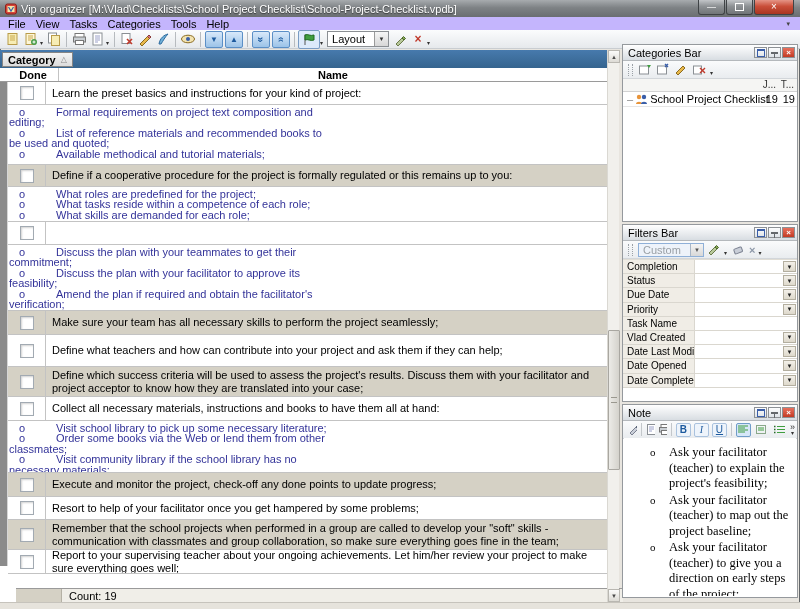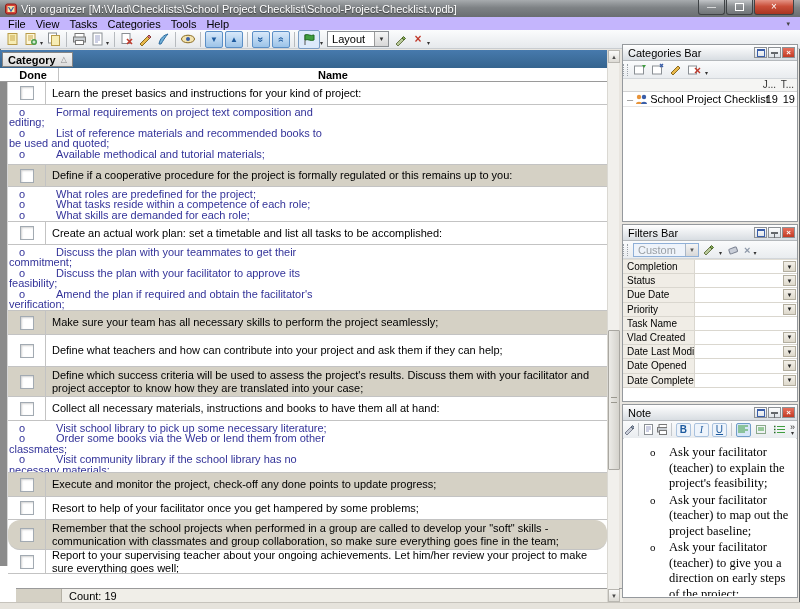--- a/index.html
+++ b/index.html
@@ -88,21 +88,21 @@
   .panel-title{height:15px;background:linear-gradient(#ffffff,#d8dde2);border-bottom:1px solid #b4b8bc;
     display:flex;align-items:center;padding:0 2px 0 5px;}
   .ptbtns{margin-left:auto;display:flex;gap:1px;}
   .ptb{width:13px;height:11px;border:1px solid #8d9195;background:linear-gradient(#fcfdfe,#dde2e7);
     display:flex;align-items:center;justify-content:center;box-sizing:border-box;}
   .ptb.close{background:linear-gradient(#e8705d,#c23a24);color:#fff;font-size:8px;font-weight:bold;}
   .restore-glyph{width:6px;height:5px;border:1px solid #3a5ea8;border-top-width:2px;}
   .pin-glyph{width:7px;height:2px;background:#63676b;position:relative;}
   .pin-glyph::after{content:"";position:absolute;left:3px;top:2px;width:1px;height:4px;background:#63676b;}
   .ptoolbar{height:17px;border-bottom:1px solid #d2d6da;background:linear-gradient(#fafbfc,#e9ecef);
-    display:flex;align-items:center;gap:3px;}
+    display:flex;align-items:center;gap:3px;padding-left:5px;}
   .pt-handle{width:3px;height:12px;border-left:1px dotted #9aa0a6;border-right:1px dotted #9aa0a6;margin-right:2px;}
   .cat-grid-header{height:12px;border-bottom:1px solid #d2d2d2;background:#f5f5f3;position:relative;font-size:10px;color:#333;}
   .cg1{position:absolute;right:21px;top:0;} .cg2{position:absolute;right:3px;top:0;}
   .cat-row{height:14px;display:flex;align-items:center;border-bottom:1px solid #e6e6e6;position:relative;}
   .tree-dash{color:#888;margin:0 2px 0 4px;}
   .cat-name{margin-left:2px;white-space:nowrap;overflow:hidden;}
   .cat-c1{position:absolute;right:19px;} .cat-c2{position:absolute;right:2px;}
   
   .fcombo{width:66px;height:14px;border:1px solid #8fb0d8;background:#eef3fa;color:#9aa0a6;
     display:flex;align-items:center;padding-left:4px;box-sizing:border-box;}
@@ -328,21 +328,20 @@
           </div>
           <div class="nline">
             <span class="nb">o</span>
             <span class="nt ind">What skills are demanded for each role;</span>
           </div>
         </div>
         <div class="trow task" style="height: 23px;">
           <div class="ccell">
             <span class="cb"></span>
           </div>
-          <div class="ncell">Create an actual work plan: set a timetable and list all tasks to be accomplished:</div>
         </div>
         <div class="trow notes" style="height: 66px;">
           <div class="nline">
             <span class="nb">o</span>
             <span class="nt ind">Discuss the plan with your teammates to get their</span>
           </div>
           <div class="nline">
             <span class="nt">commitment;</span>
           </div>
           <div class="nline">
@@ -409,21 +408,21 @@
             <span class="cb"></span>
           </div>
           <div class="ncell">Execute and monitor the project, check-off any done points to update progress;</div>
         </div>
         <div class="trow task" style="height: 23px;">
           <div class="ccell">
             <span class="cb"></span>
           </div>
           <div class="ncell">Resort to help of your facilitator once you get hampered by some problems;</div>
         </div>
-        <div class="trow task shaded" style="height: 30px; border-radius: 12px;">
+        <div class="trow task shaded" style="height: 30px;">
           <div class="ccell">
             <span class="cb"></span>
           </div>
           <div class="ncell">Remember that the school projects when performed in a group are called to develop your "soft" skills - communication with classmates and group collaboration, so make sure everything goes fine in the team;</div>
         </div>
         <div class="trow task" style="height: 24px;">
           <div class="ccell">
             <span class="cb"></span>
           </div>
           <div class="ncell">Report to your supervising teacher about your ongoing achievements. Let him/her review your project to make sure everything goes well;</div>

